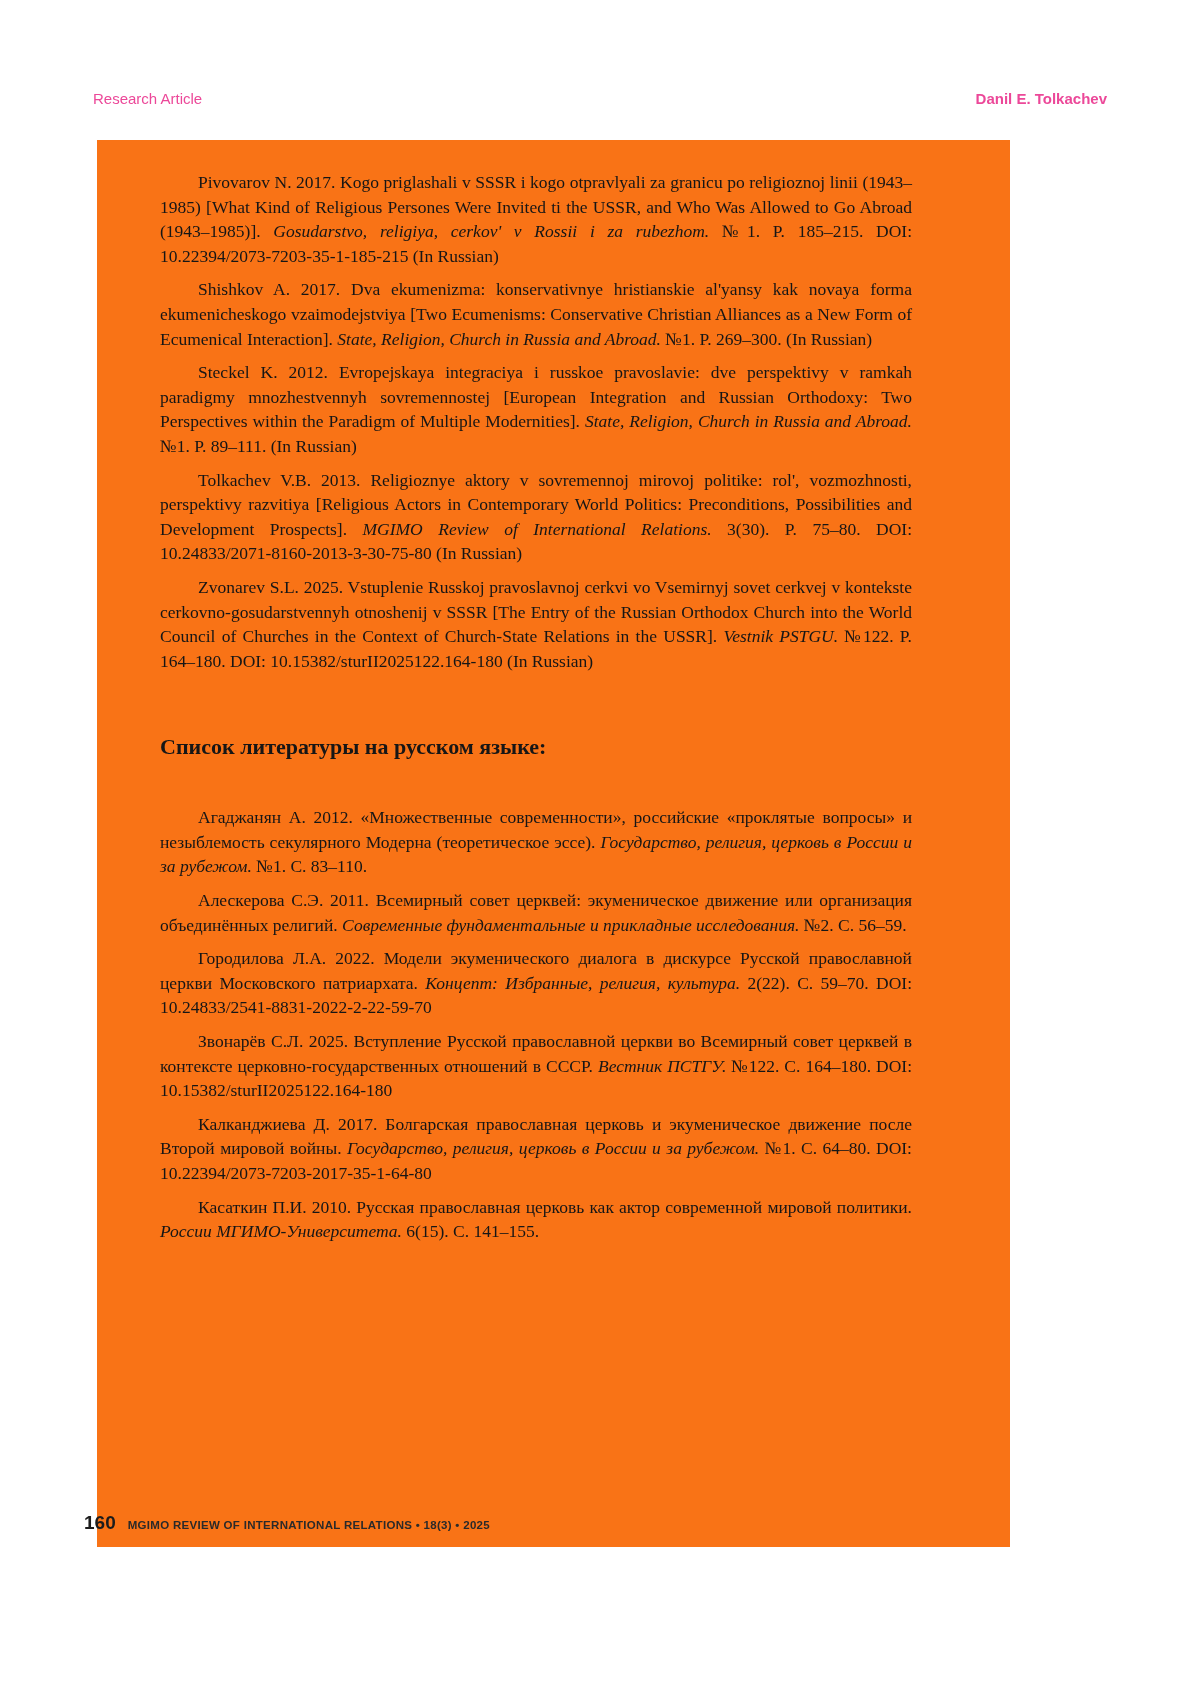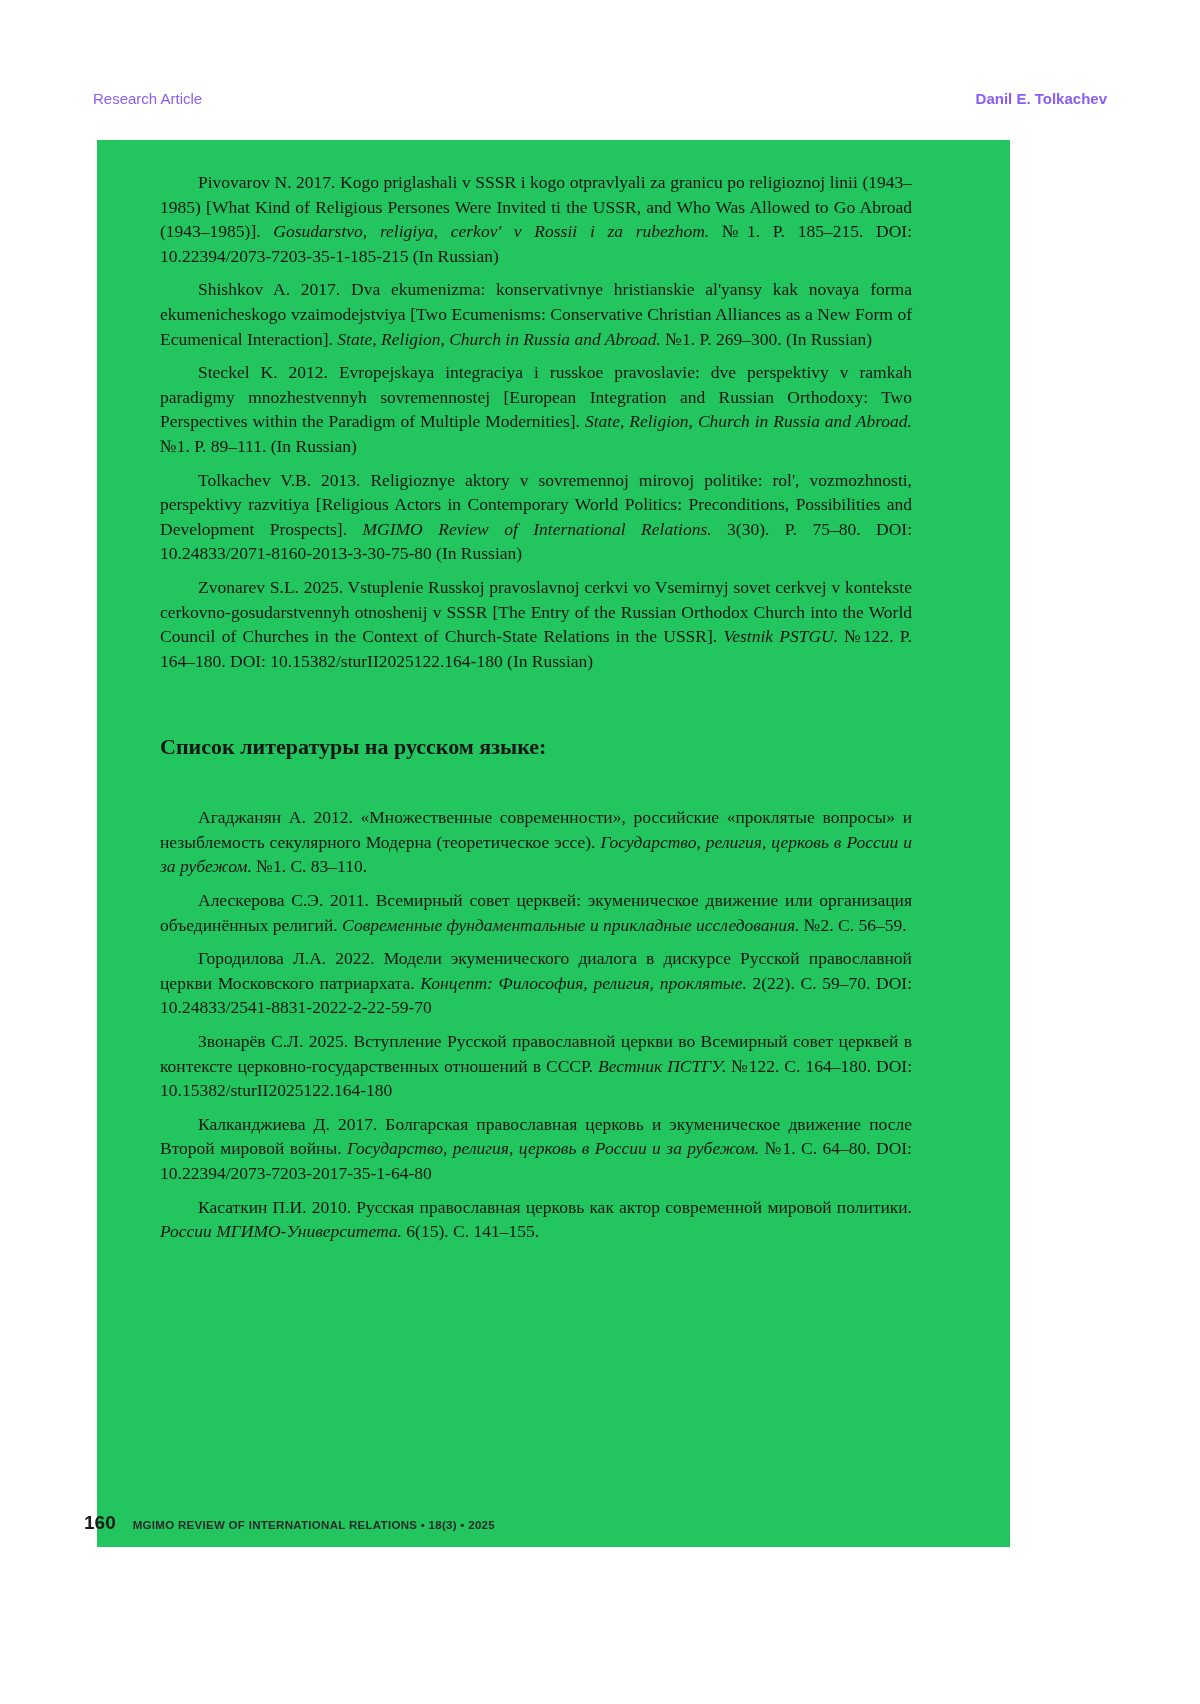--- a/index.html
+++ b/index.html
@@ -15,31 +15,31 @@
   .running-head {
     position: absolute;
     top: 90px;
     left: 93px;
     right: 93px;
     display: flex;
     justify-content: space-between;
     align-items: baseline;
     font-family: "Liberation Sans", sans-serif;
     font-size: 15px;
-    color: #8b5cf6;
+    color: #ec4899;
   }
   .running-head .rh-left { font-weight: 400; }
   .running-head .rh-right { font-weight: 700; }
   .content-panel {
     position: absolute;
     left: 97px;
     top: 140px;
     width: 913px;
     height: 1407px;
-    background: #22c55e;
+    background: #f97316;
     box-sizing: border-box;
     padding: 30px 98px 30px 63px;
   }
   .ref {
     margin: 0 0 9px 0;
     font-size: 17.5px;
     line-height: 24.6px;
     text-align: justify;
     text-indent: 38px;
   }
@@ -58,25 +58,25 @@
     display: flex;
     align-items: baseline;
     font-family: "Liberation Sans", sans-serif;
     color: #1c1c1c;
   }
   .page-footer .page-num {
     font-size: 19px;
     font-weight: 700;
   }
   .page-footer .journal-line {
+    margin-left: 12px;
     font-size: 11.5px;
     font-weight: 700;
     letter-spacing: 0.3px;
     color: #2a2a2a;
-    padding-left: 17px;
   }
 </style>
 </head>
 <body>
 
 <div class="page">
 
   <header class="running-head">
     <span class="rh-left">Research Article</span>
     <span class="rh-right">Danil E. Tolkachev</span>
@@ -89,21 +89,21 @@
         <p class="ref"><span>Steckel K. 2012. Evropejskaya integraciya i russkoe pravoslavie: dve perspektivy v ramkah paradigmy mnozhestvennyh sovremennostej [European Integration and Russian Orthodoxy: Two Perspectives within the Paradigm of Multiple Modernities]. </span><span class="it">State, Religion, Church in Russia and Abroad.</span><span> №1. P. 89–111. (In Russian)</span></p>
         <p class="ref"><span>Tolkachev V.B. 2013. Religioznye aktory v sovremennoj mirovoj politike: rol', vozmozhnosti, perspektivy razvitiya [Religious Actors in Contemporary World Politics: Preconditions, Possibilities and Development Prospects]. </span><span class="it">MGIMO Review of International Relations.</span><span> 3(30). P. 75–80. DOI: 10.24833/2071-8160-2013-3-30-75-80 (In Russian)</span></p>
         <p class="ref"><span>Zvonarev S.L. 2025. Vstuplenie Russkoj pravoslavnoj cerkvi vo Vsemirnyj sovet cerkvej v kontekste cerkovno-gosudarstvennyh otnoshenij v SSSR [The Entry of the Russian Orthodox Church into the World Council of Churches in the Context of Church-State Relations in the USSR]. </span><span class="it">Vestnik PSTGU.</span><span> №122. P. 164–180. DOI: 10.15382/sturII2025122.164-180 (In Russian)</span></p>
       </section>
 
     <h2 class="section-heading">Список литературы на русском языке:</h2>
 
     <section>
         <p class="ref"><span>Агаджанян А. 2012. «Множественные современности», российские «проклятые вопросы» и незыблемость секулярного Модерна (теоретическое эссе). </span><span class="it">Государство, религия, церковь в России и за рубежом.</span><span> №1. С. 83–110.</span></p>
         <p class="ref"><span>Алескерова С.Э. 2011. Всемирный совет церквей: экуменическое движение или организация объединённых религий. </span><span class="it">Современные фундаментальные и прикладные исследования.</span><span> №2. С. 56–59.</span></p>
-        <p class="ref"><span>Городилова Л.А. 2022. Модели экуменического диалога в дискурсе Русской православной церкви Московского патриархата. </span><span class="it">Концепт: Философия, религия, проклятые.</span><span> 2(22). С. 59–70. DOI: 10.24833/2541-8831-2022-2-22-59-70</span></p>
+        <p class="ref"><span>Городилова Л.А. 2022. Модели экуменического диалога в дискурсе Русской православной церкви Московского патриархата. </span><span class="it">Концепт: Избранные, религия, культура.</span><span> 2(22). С. 59–70. DOI: 10.24833/2541-8831-2022-2-22-59-70</span></p>
         <p class="ref"><span>Звонарёв С.Л. 2025. Вступление Русской православной церкви во Всемирный совет церквей в контексте церковно-государственных отношений в СССР. </span><span class="it">Вестник ПСТГУ.</span><span> №122. С. 164–180. DOI: 10.15382/sturII2025122.164-180</span></p>
         <p class="ref"><span>Калканджиева Д. 2017. Болгарская православная церковь и экуменическое движение после Второй мировой войны. </span><span class="it">Государство, религия, церковь в России и за рубежом.</span><span> №1. С. 64–80. DOI: 10.22394/2073-7203-2017-35-1-64-80</span></p>
         <p class="ref"><span>Касаткин П.И. 2010. Русская православная церковь как актор современной мировой политики. </span><span class="it">России МГИМО-Университета.</span><span> 6(15). С. 141–155.</span></p>
       </section>
   </main>
 
   <footer class="page-footer">
     <span class="page-num">160</span>
     <span class="journal-line">MGIMO REVIEW OF INTERNATIONAL RELATIONS  •  18(3) • 2025</span>
   </footer>

